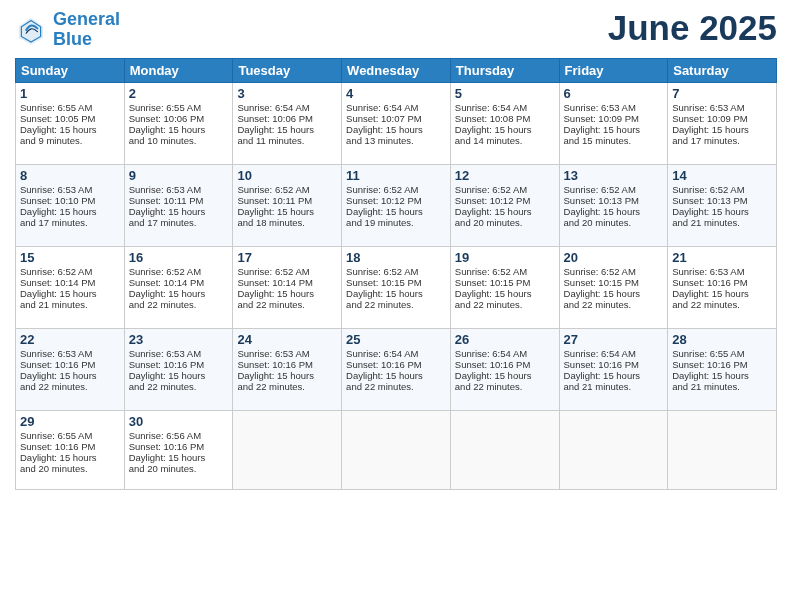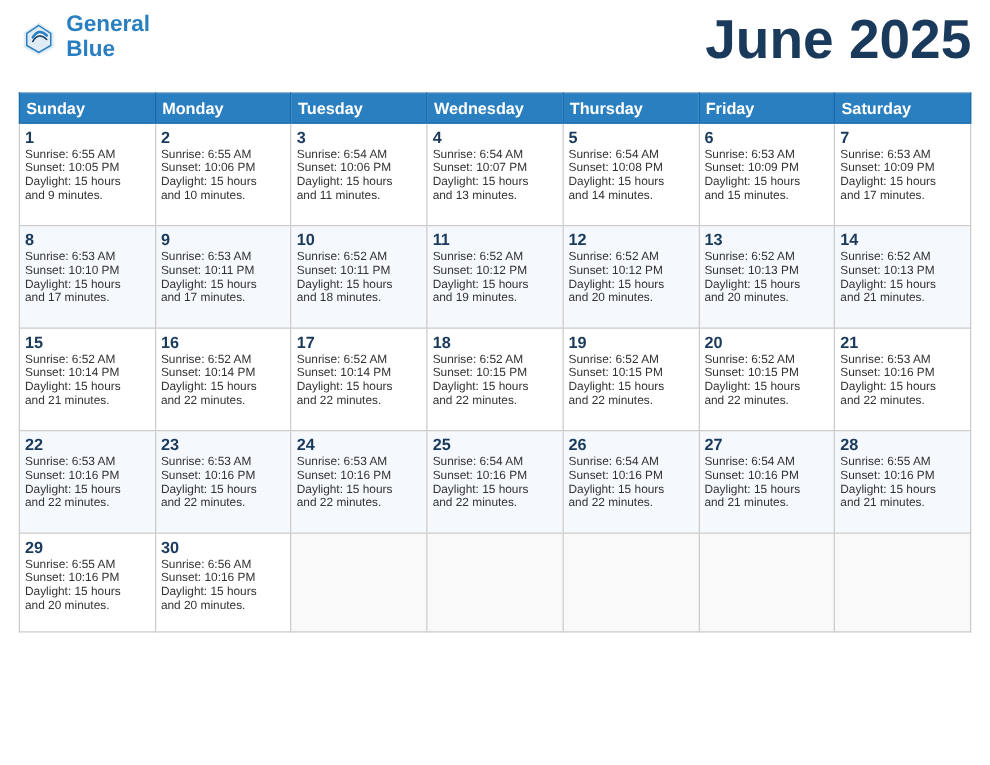--- a/index.html
+++ b/index.html
@@ -13,21 +13,21 @@
     .page {
       width: 792px;
       height: 612px;
       padding: 10px 15px;
       background: #fff;
     }
     .header {
       display: flex;
       justify-content: space-between;
       align-items: flex-start;
-      margin-bottom: 20px;
+      margin-bottom: 8px;
     }
     .logo {
       display: flex;
       align-items: center;
       gap: 6px;
     }
     .logo-text {
       font-size: 18px;
       font-weight: bold;
       color: #1a3a5c;
@@ -37,21 +37,21 @@
       color: #2a7fc1;
     }
     .logo-icon {
       width: 32px;
       height: 32px;
     }
     .title-area {
       text-align: right;
     }
     .month-title {
-      font-size: 44px;
+      font-size: 35px;
       font-weight: bold;
       color: #1a3a5c;
       line-height: 1;
     }
     .subtitle {
       font-size: 14px;
       color: #444;
     }
     .calendar {
       width: 100%;

